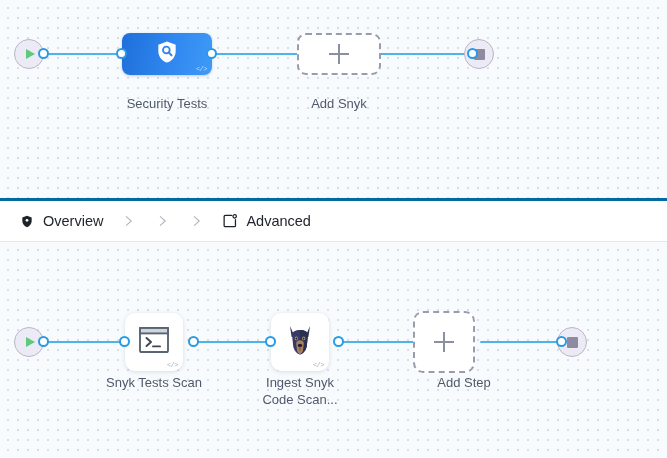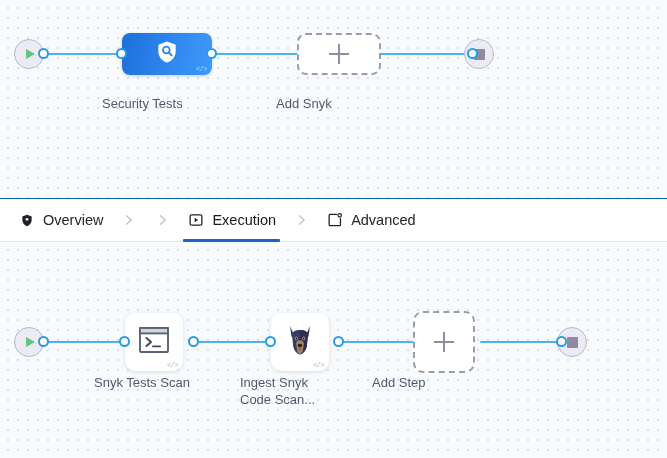--- a/index.html
+++ b/index.html
@@ -149,32 +149,33 @@
     line-height: 1;
     font-family: "Liberation Mono", monospace;
     letter-spacing: -0.5px;
   }
   .code-badge.on-blue  { color: #bcd9fb; }
   .code-badge.on-white { color: #a8aebb; }
 
   
   .caption {
     position: absolute;
+    text-align: center;
     font-size: 13px;
     color: #50596b;
     line-height: 17px;
     white-space: pre-line;
     z-index: 2;
   }
 
   
   .tabbar {
     height: 44px;
     background: #ffffff;
-    border-top: 1px solid #0369a1;
+    border-top: 3px solid #0369a1;
     border-bottom: 1px solid #e4e8ee;
     display: flex;
     align-items: stretch;
     padding-left: 10px;
     box-sizing: border-box;
     flex: 0 0 auto;
   }
   .tab {
     display: flex;
     align-items: center;
@@ -274,29 +275,20 @@
       </svg>
     </div>
 
 
     <div class="chev">
       <svg width="13" height="16" viewBox="0 0 24 24" aria-hidden="true">
         <path d="M8 4 L17 12 L8 20" fill="none" stroke="#b2b8c2" stroke-width="2.1" stroke-linecap="round" stroke-linejoin="round"></path>
       </svg>
     </div>
 
-    <div class="tab active">
-      <span class="tab-icon">
-        <svg width="16" height="16" viewBox="0 0 24 24" aria-hidden="true">
-          <rect x="3.2" y="4.2" width="17.6" height="15.6" rx="2.2" fill="none" stroke="#1d2228" stroke-width="1.9"></rect>
-          <path d="M10 8.6 L15.2 12 L10 15.4 Z" fill="#1d2228"></path>
-        </svg>
-      </span>
-      <span>Execution</span>
-    </div>
 
     <div class="chev">
       <svg width="13" height="16" viewBox="0 0 24 24" aria-hidden="true">
         <path d="M8 4 L17 12 L8 20" fill="none" stroke="#b2b8c2" stroke-width="2.1" stroke-linecap="round" stroke-linejoin="round"></path>
       </svg>
     </div>
 
     <div class="tab">
       <span class="tab-icon">
         <svg width="16" height="16" viewBox="0 0 24 24" aria-hidden="true">
@@ -356,21 +348,21 @@
         </span>
         <span class="code-badge on-white">&lt;/&gt;</span>
       </div>
       <div class="port" style="left:333px; top:94px;"></div>
       <div class="caption" style="left:240px; top:132px; width:120px;">Ingest Snyk
 Code Scan...</div>
 
       <div class="add-node add-step-node" style="left:413px; top:69px;">
         <div class="plus-glyph"></div>
       </div>
-      <div class="caption" style="left:372px; top:132px; width:120px;">Add Step</div>
+      <div class="caption" style="left:404px; top:132px; width:120px;">Add Step</div>
 
       <div class="port" style="left:556px; top:94px;"></div>
       <div class="term-node" style="left:557px; top:85px;">
         <div class="stop-sq"></div>
       </div>
 
     </div>
   </div>
 
 </div>

